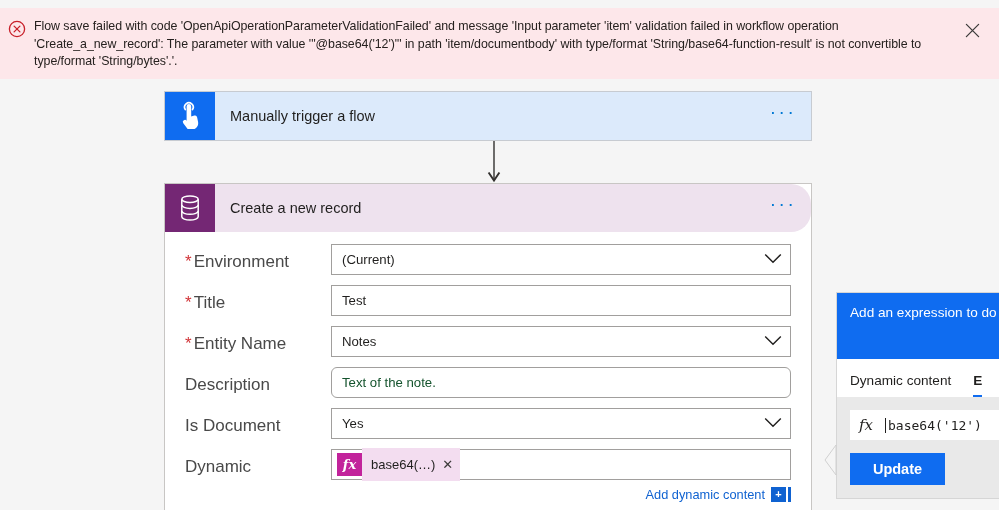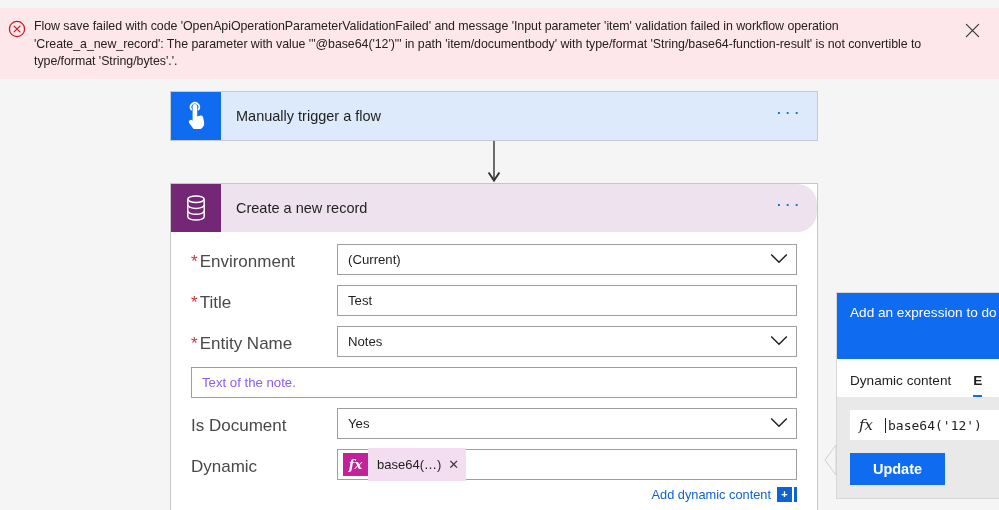--- a/index.html
+++ b/index.html
@@ -47,21 +47,21 @@
     margin-right: 4px;
     display: flex; align-items: center; justify-content: center;
     cursor: pointer;
   }
 
   
   .canvas { position: absolute; left: 0; top: 71px; width: 999px; height: 439px; }
 
   .card {
     position: absolute;
-    left: 170px;
+    left: 164px;
     width: 648px;
     border: 1px solid #c8c6c4;
     background: #fff;
   }
   .card-head {
     display: flex;
     align-items: stretch;
     height: 48px;
   }
   .card-icon {
@@ -124,21 +124,21 @@
     flex: 1 1 auto;
     height: 31px;
     border: 1px solid #a19f9d;
     background: #fff;
     display: flex;
     align-items: center;
     padding: 0 8px 0 10px;
     font-size: 13.2px;
     color: #201f1e;
   }
-  .fctl.placeholder { color: #8b5cf6; }
+  .fctl.placeholder { color: #14532d; border-radius: 6px; }
   .fctl .chev { margin-left: auto; }
   .fctl.token-box { padding: 0 4px 0 5px; }
 
   .token {
     display: inline-flex;
     align-items: center;
     height: 23px;
   }
   .token .fx {
     width: 25px; height: 23px;
@@ -369,20 +369,21 @@
           <span>Notes</span>
           <span class="chev">
             <svg width="18" height="11" viewBox="0 0 18 11">
                 <path d="M1.2 1.4 L9 9.2 L16.8 1.4" fill="none" stroke="#201f1e" stroke-width="1.4"></path>
               </svg>
           </span>
         </div>
       </div>
 
       <div class="frow">
+        <div class="flabel">Description</div>
         <div class="fctl placeholder">
           <span>Text of the note.</span>
         </div>
       </div>
 
       <div class="frow">
         <div class="flabel">Is Document</div>
         <div class="fctl">
           <span>Yes</span>
           <span class="chev">

